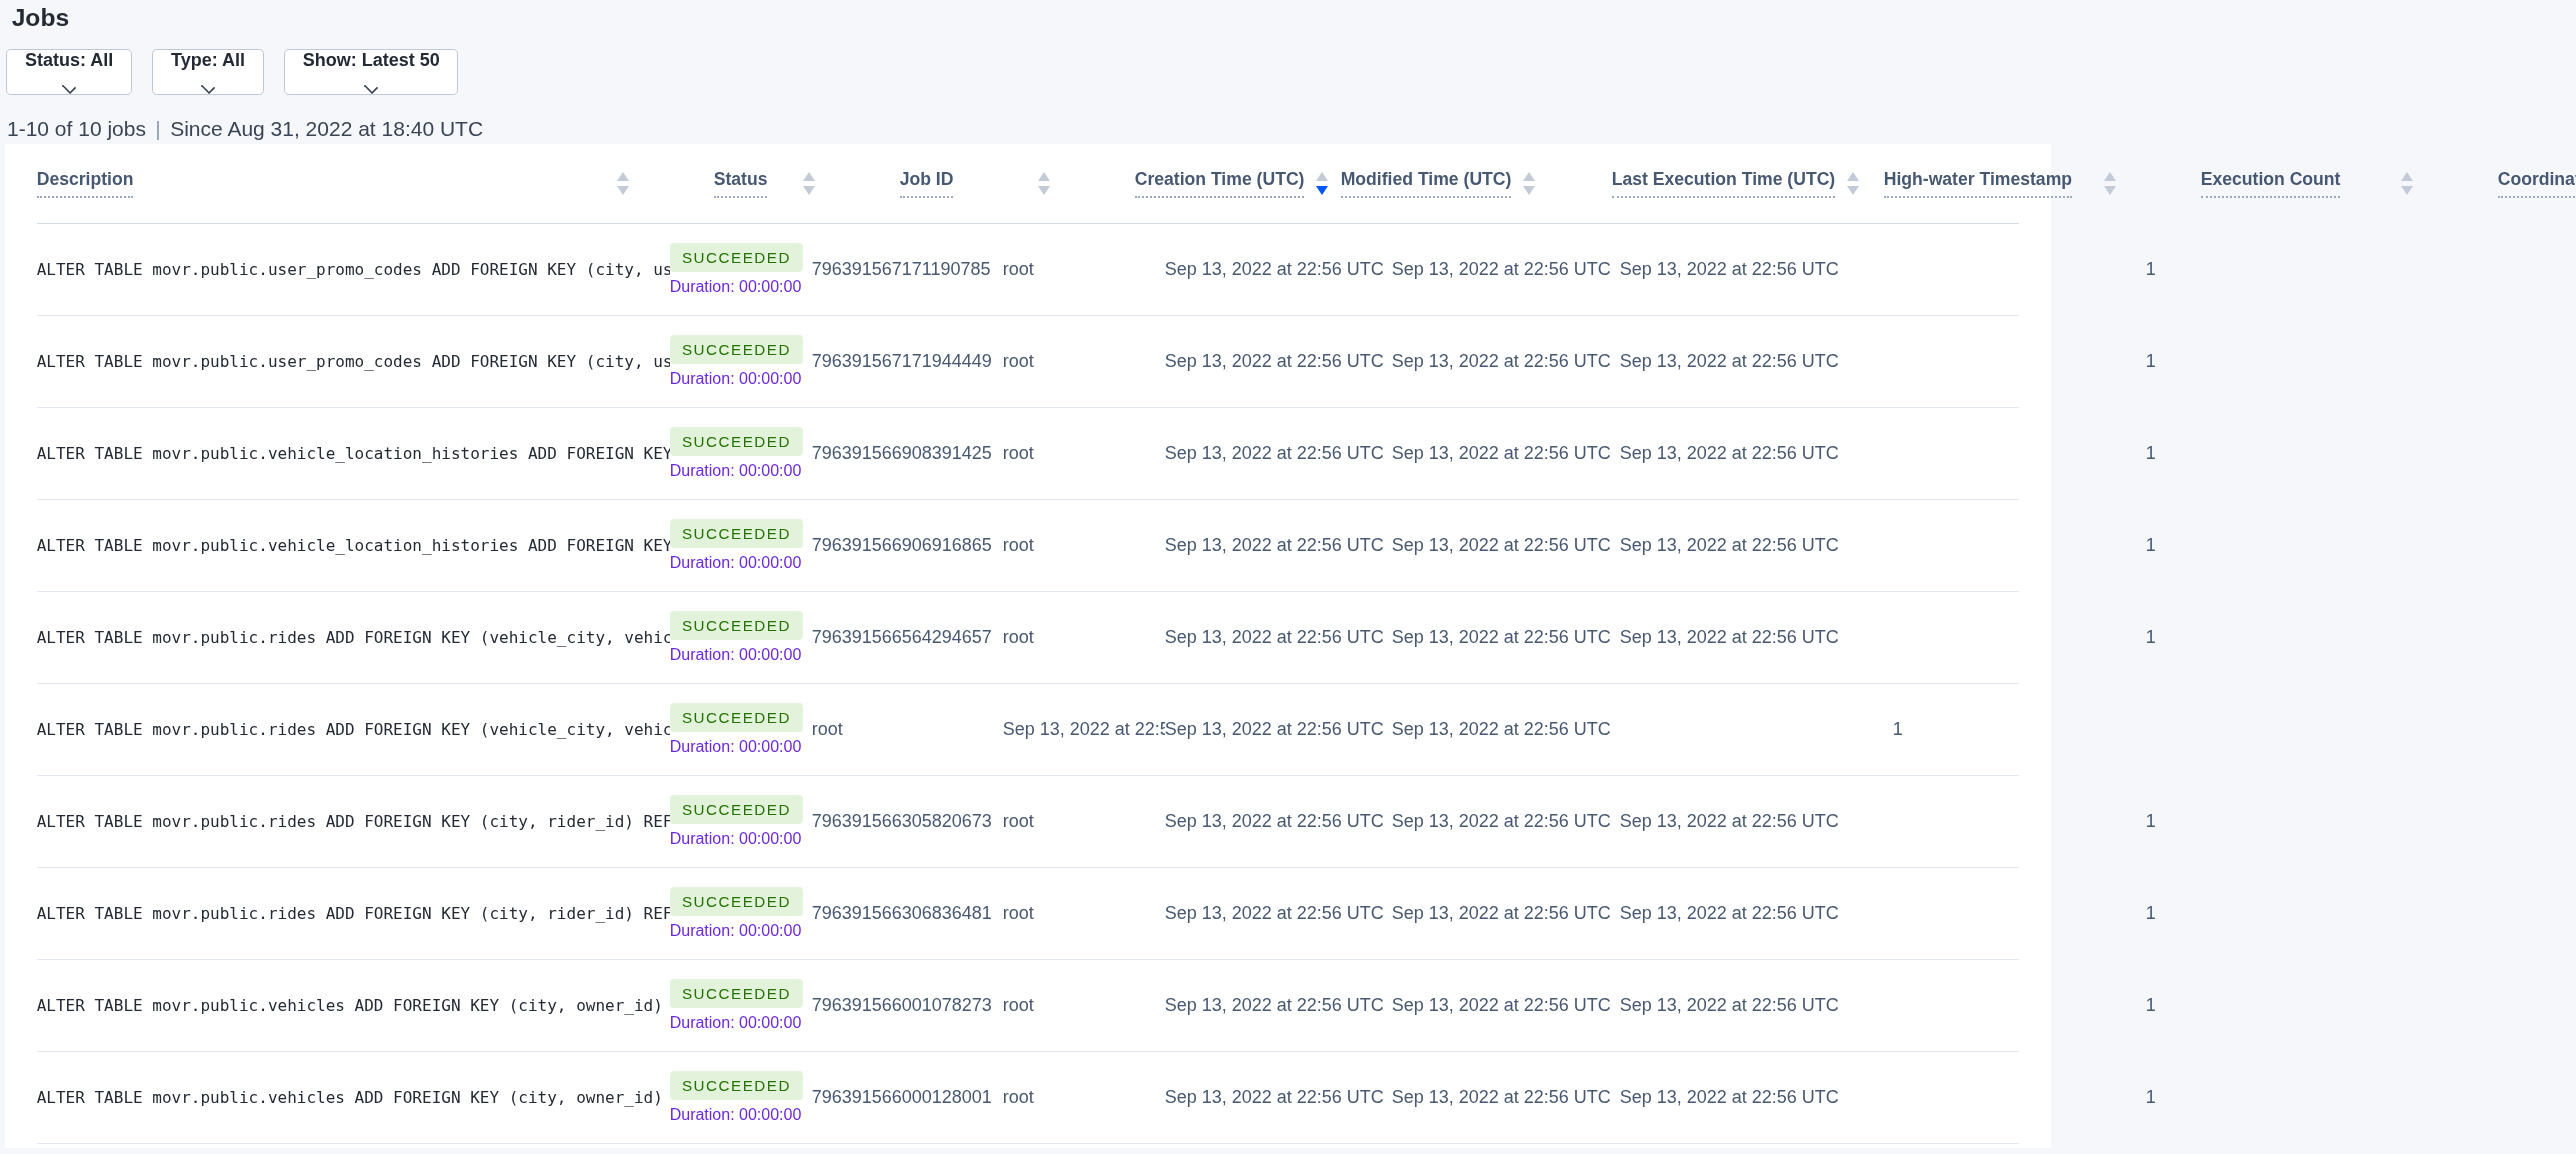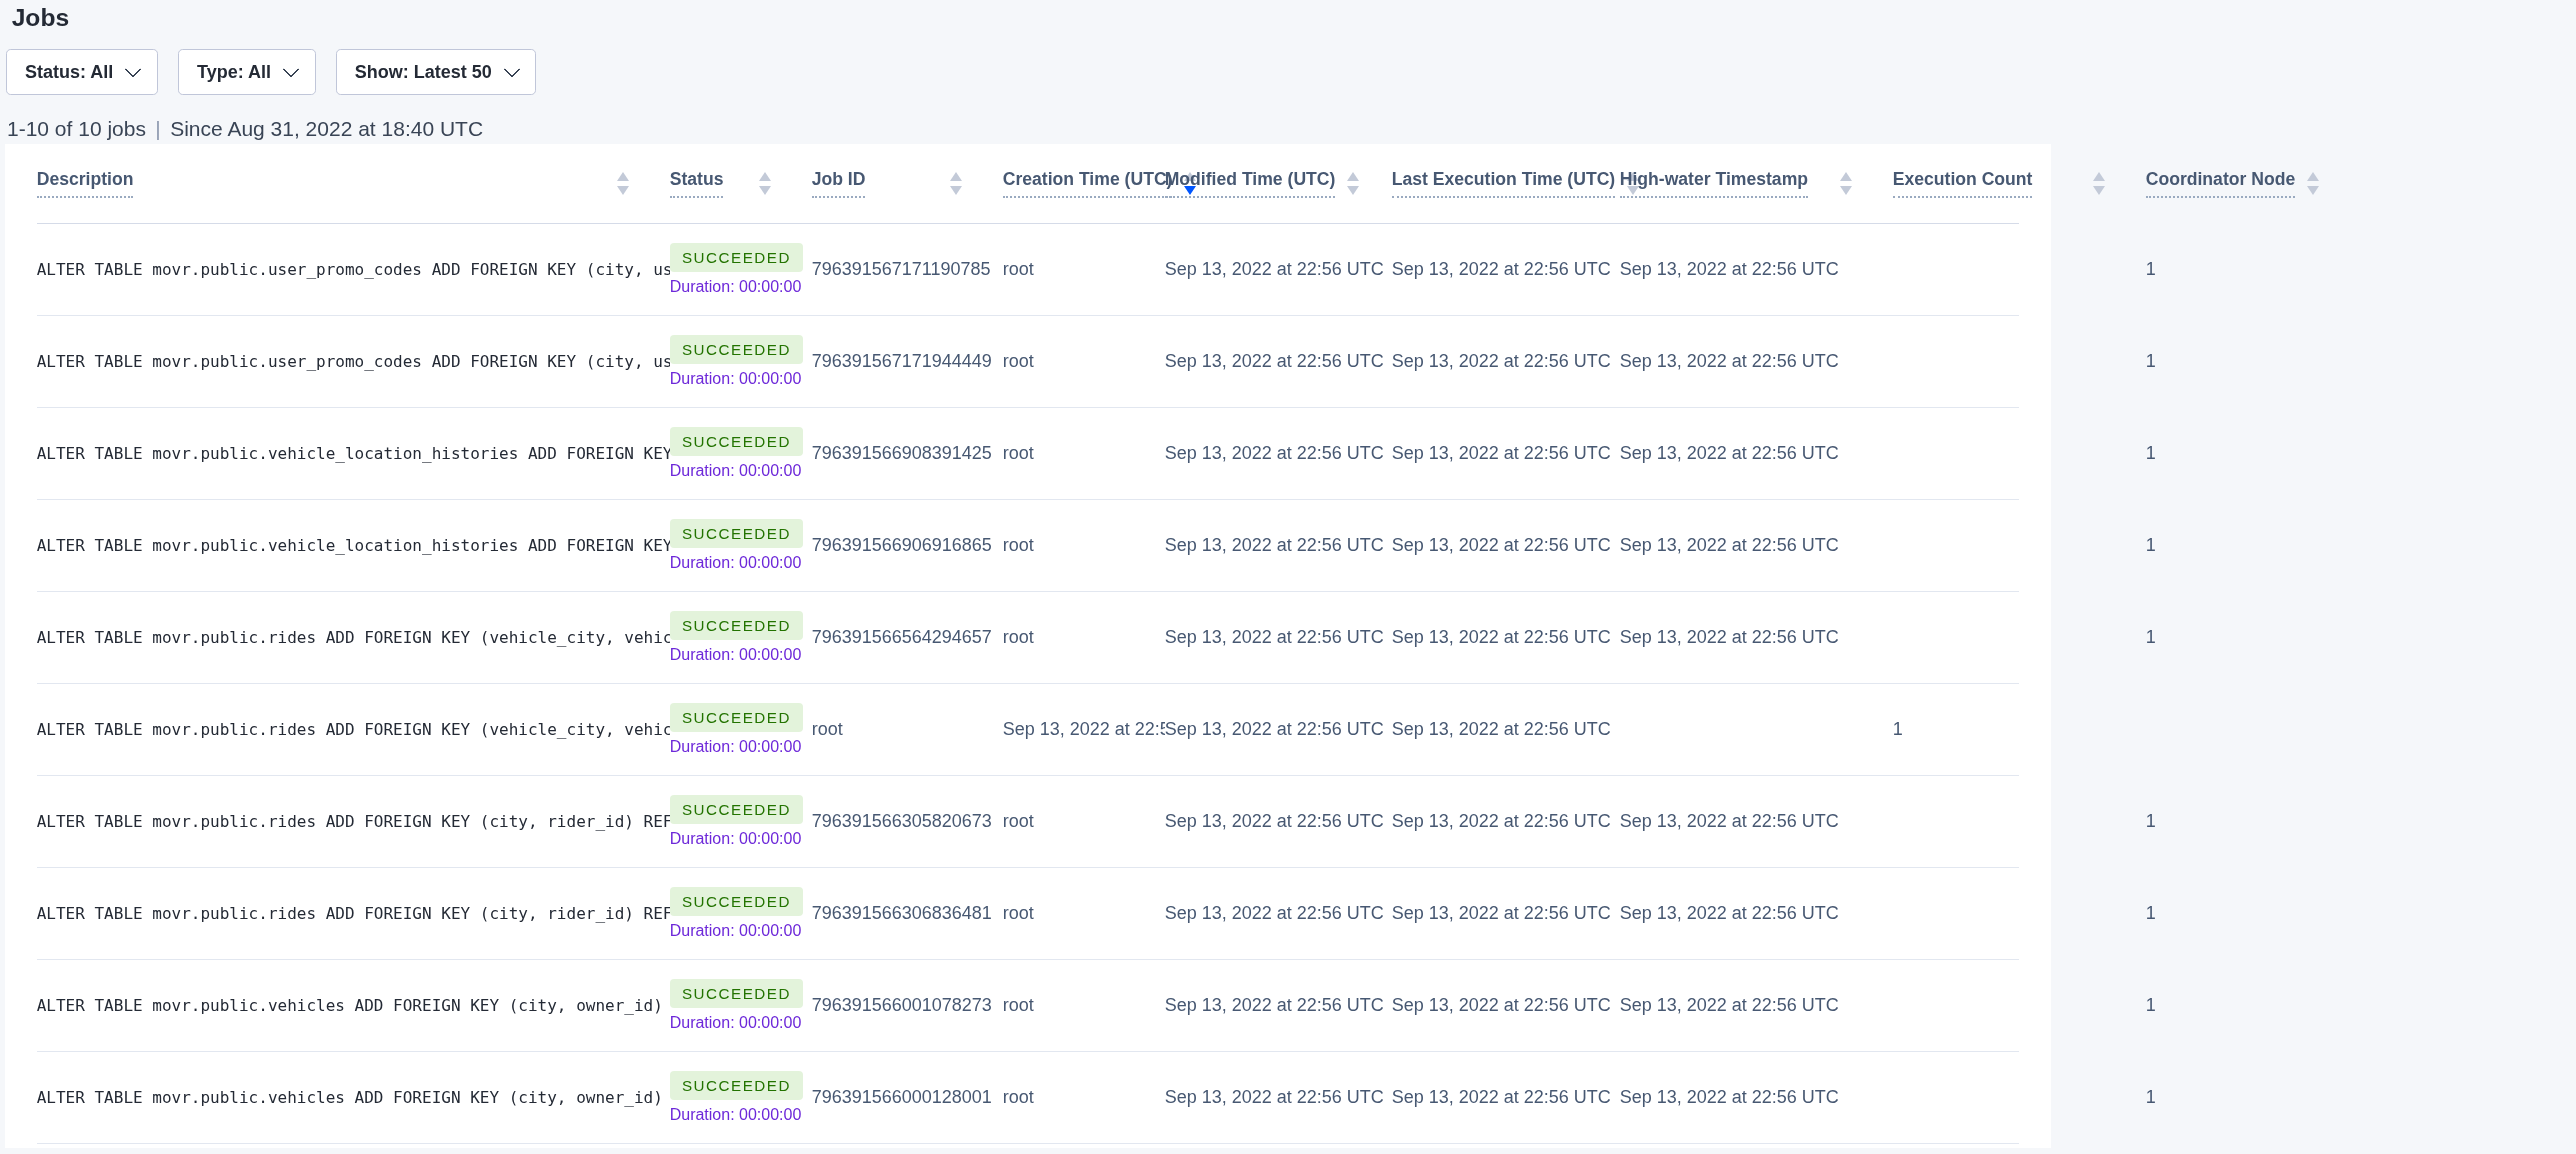--- a/index.html
+++ b/index.html
@@ -37,20 +37,21 @@
     height: 46px;
     padding: 0 17.6px;
     background: #FFFFFF;
     border: 1.2px solid #C0C6D9;
     border-radius: 4.7px;
     font-family: inherit;
     font-size: 18px;
     font-weight: 600;
     color: #242A35;
     cursor: pointer;
+    flex-direction: column;
   }
   .chev {
     width: 10px; height: 10px;
     border-right: 2.1px solid #394455;
     border-bottom: 2.1px solid #394455;
     transform: rotate(45deg) translate(-1.8px,-1.8px);
     border-radius: 0.6px;
   }
 
   
@@ -70,20 +71,21 @@
     padding: 0 32px;
     box-sizing: border-box;
   }
   .thead, .tr {
     display: grid;
     grid-template-columns: 633px 142px 191px 162px 227px 228px 273px 253px 195px minmax(0,1fr);
   }
   .thead {
     height: 79px;
     border-bottom: 1.2px solid #D5DBE8;
+    gap: 44px;
   }
   .th {
     display: flex;
     align-items: center;
     justify-content: space-between;
     padding-right: 41px;
     min-width: 0;
     cursor: pointer;
   }
   .th-label {

